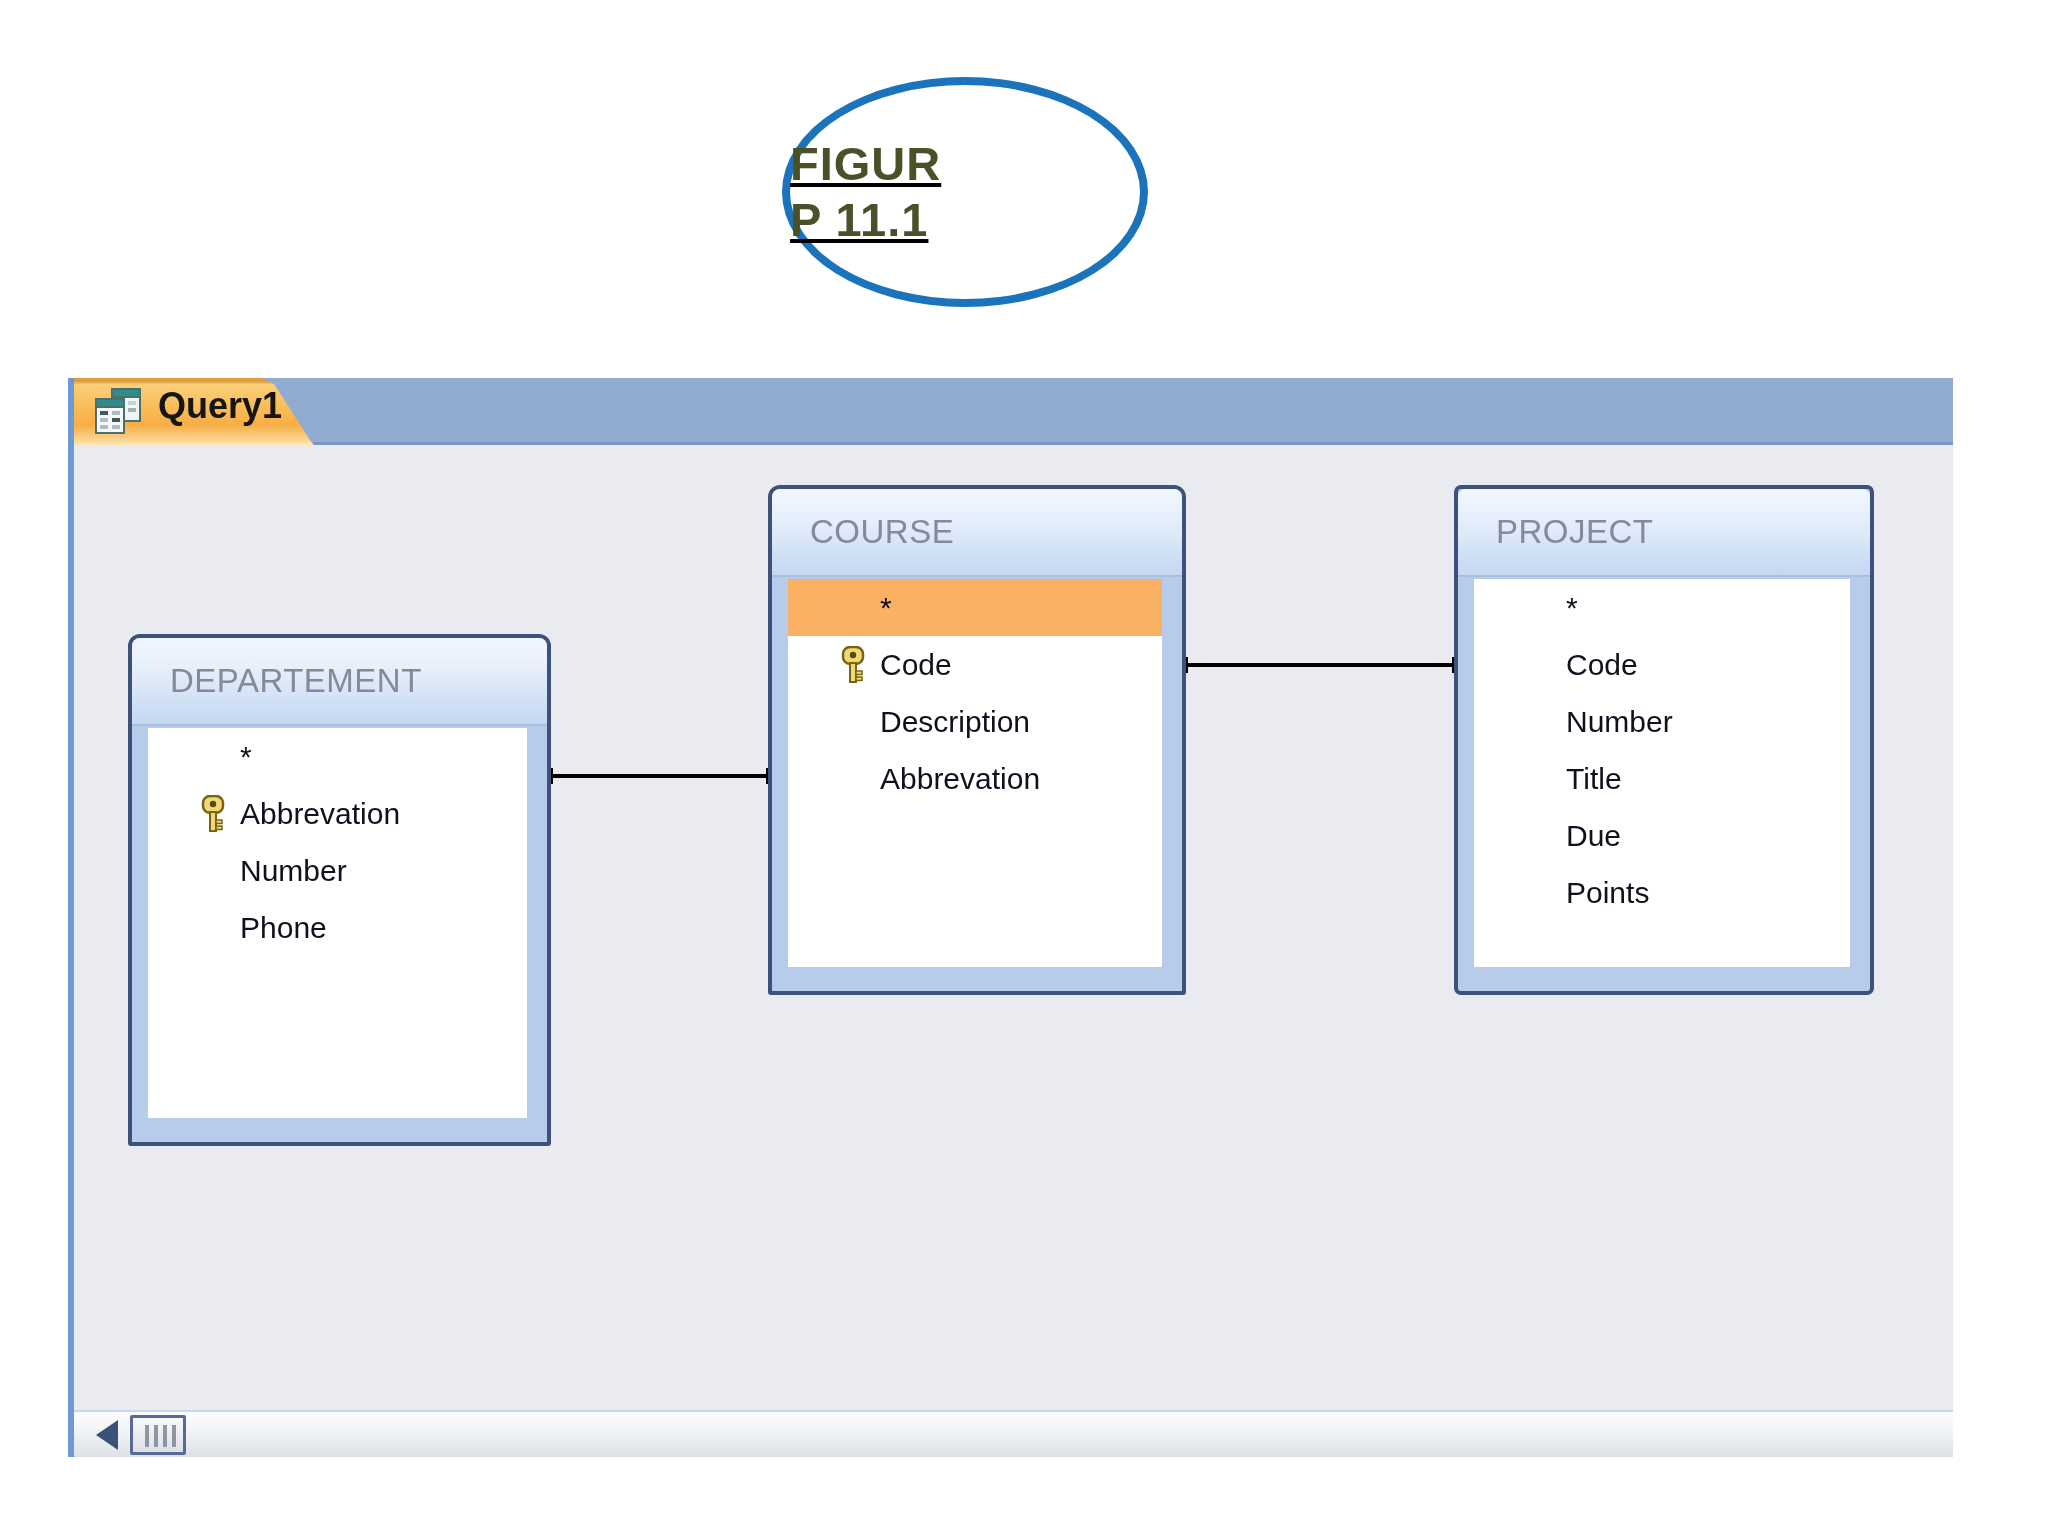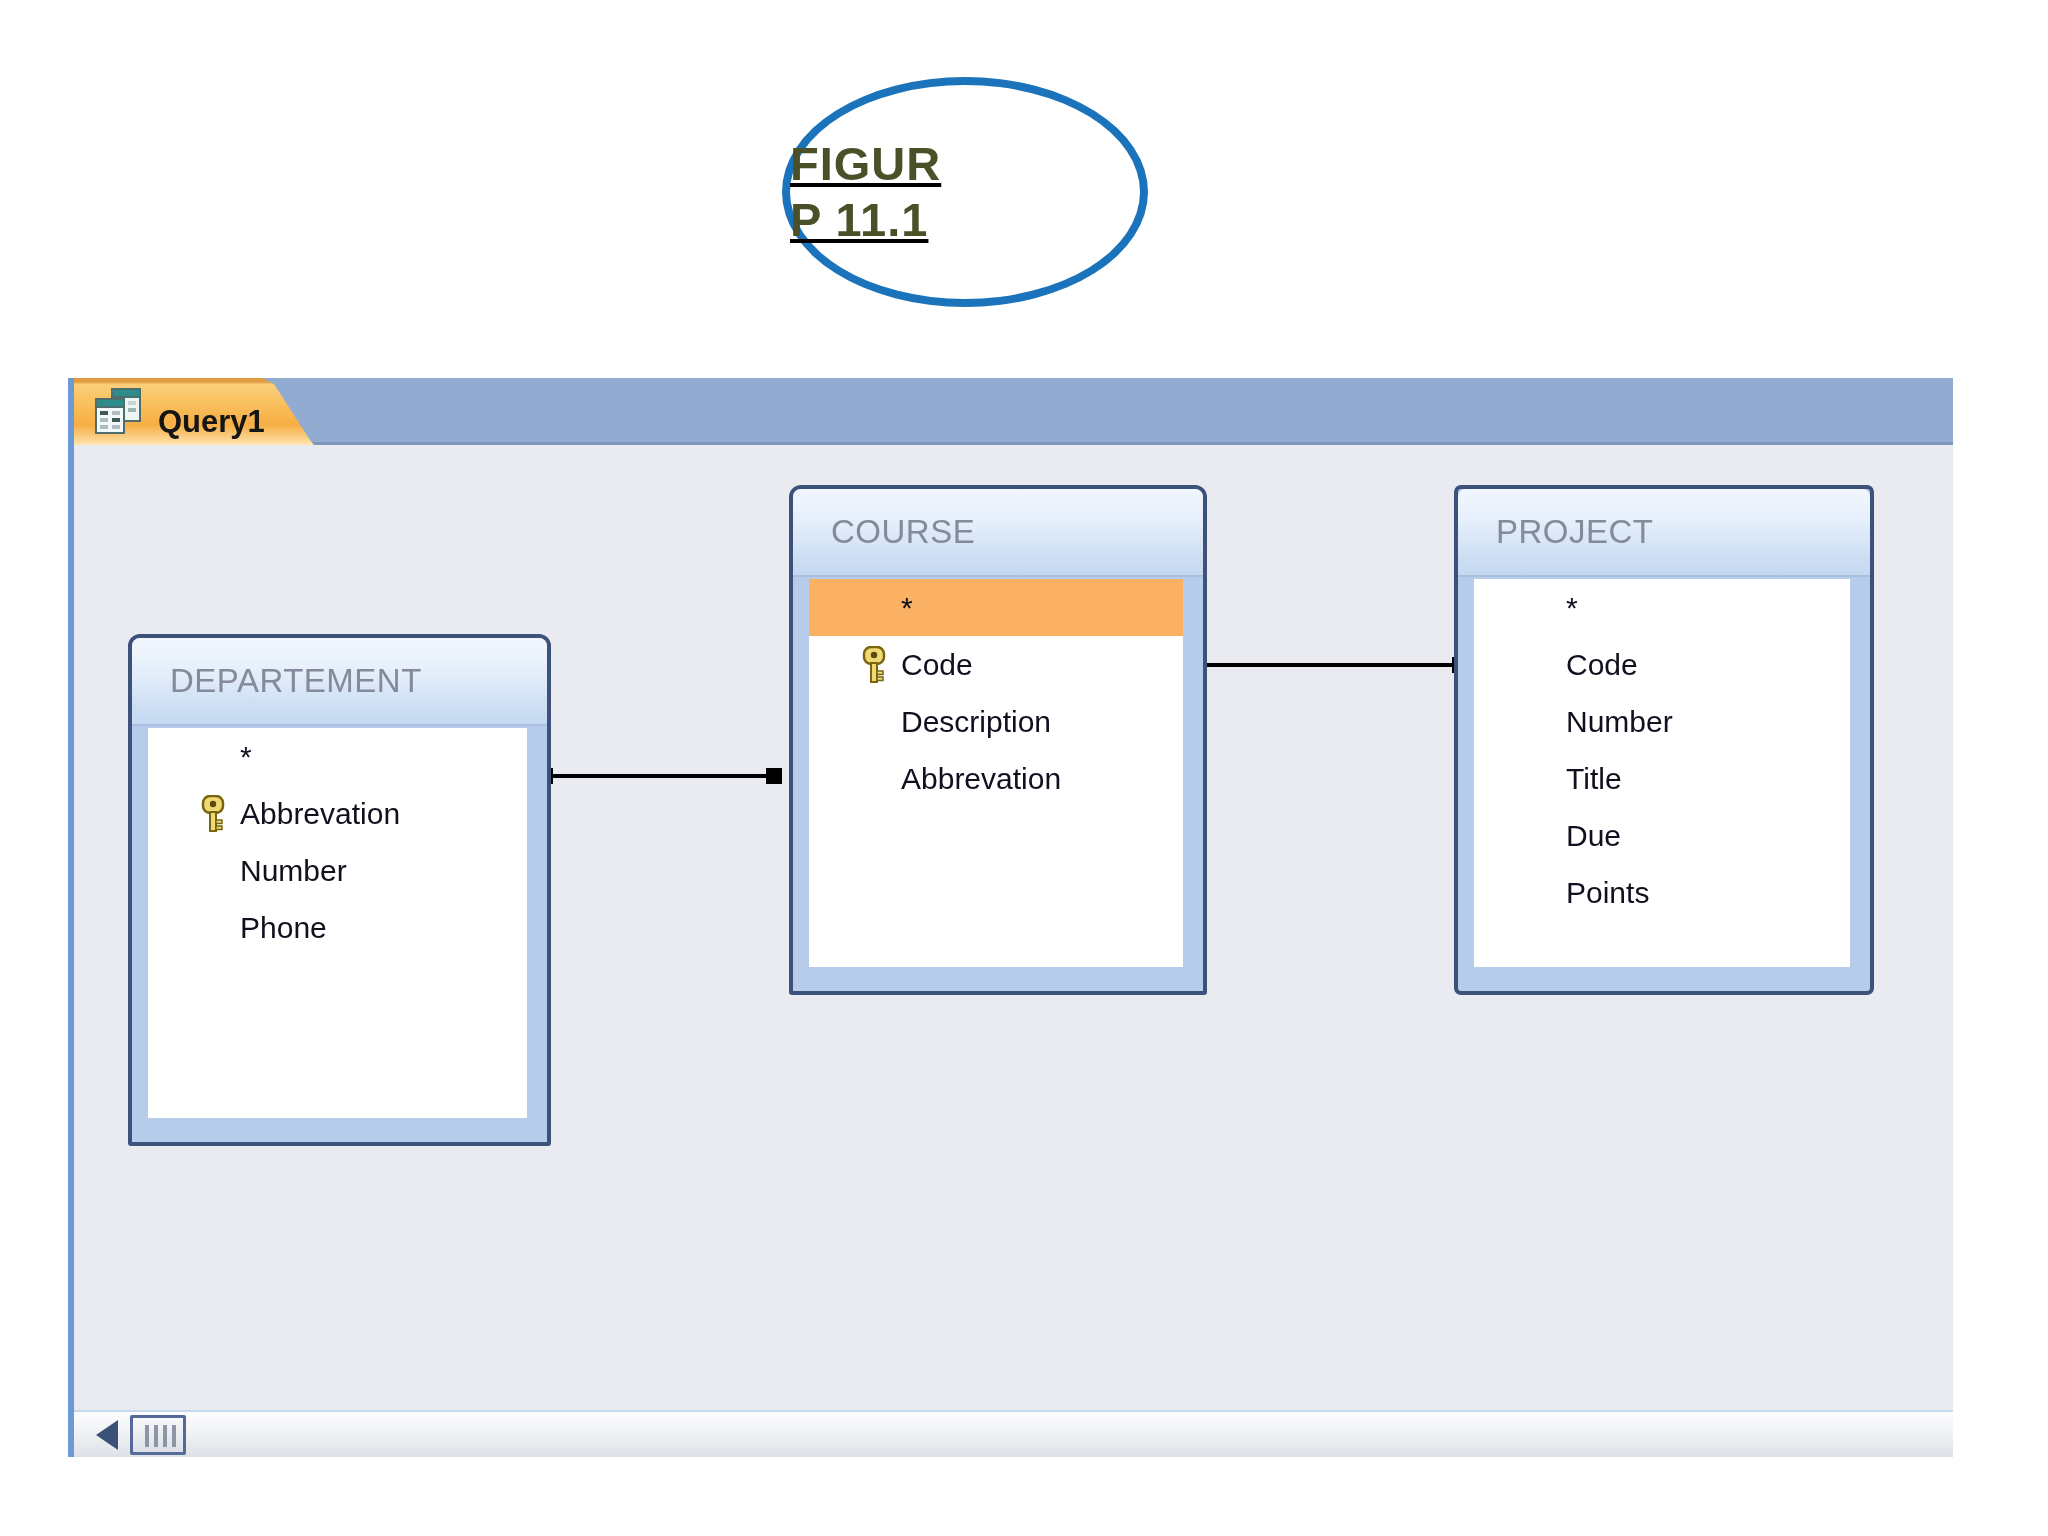--- a/index.html
+++ b/index.html
@@ -32,36 +32,36 @@
   }
   .tab-active{
     position:absolute;left:0;top:0;width:240px;height:67px;
     background:linear-gradient(180deg,#DE9C3E 0%,#DE9C3E 5%,#FBCF79 10%,#F9BA55 48%,#F7AE45 70%,#FBD795 93%,#FDE7B5 100%);
     clip-path:polygon(0 0,188px 0,200px 6px,236px 62px,240px 67px,0 67px);
     display:flex;align-items:center;
   }
   .tab-icon{position:absolute;left:18px;top:9px;width:52px;height:48px;}
   .tab-label{
     position:absolute;left:84px;top:0;height:56px;display:flex;align-items:center;
-    font-size:31px;font-weight:bold;color:#151515;margin-top:16px;
+    font-size:36px;font-weight:bold;color:#151515;
   }
 
   
   .design-area{
     position:absolute;left:0;top:67px;right:0;bottom:47px;background:#E9EBF1;
   }
 
   
   .table-card{
     position:absolute;box-sizing:border-box;
     border:4px solid #3D527B;border-radius:12px 12px 3px 3px;
     background:#B7CCEA;
   }
   .pos-0{left:54px;top:153px;width:423px;height:512px;margin-top:36px;}
-  .pos-1{left:715px;top:40px;width:418px;height:510px;}
+  .pos-1{left:694px;top:40px;width:418px;height:510px;}
   .pos-2{left:1380px;top:40px;width:420px;height:510px;border-radius:7px;}
 
   .card-header{
     height:88px;border-radius:8px 8px 0 0;
     background:linear-gradient(180deg,#F2F7FE 0%,#E4EEFA 40%,#CEDFF4 78%,#C5D8F1 100%);
     border-bottom:2px solid #A9BFDF;box-sizing:border-box;
     display:flex;align-items:center;padding-left:38px;
     font-size:33px;color:#84899B;letter-spacing:0.5px;
   }
   .card-body{

